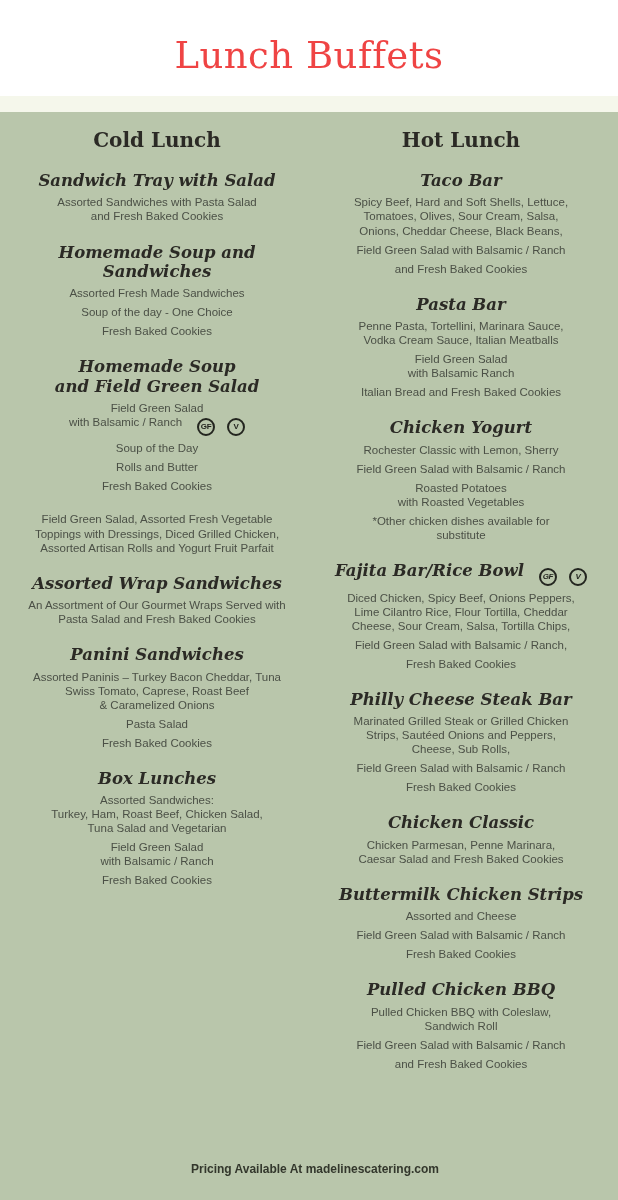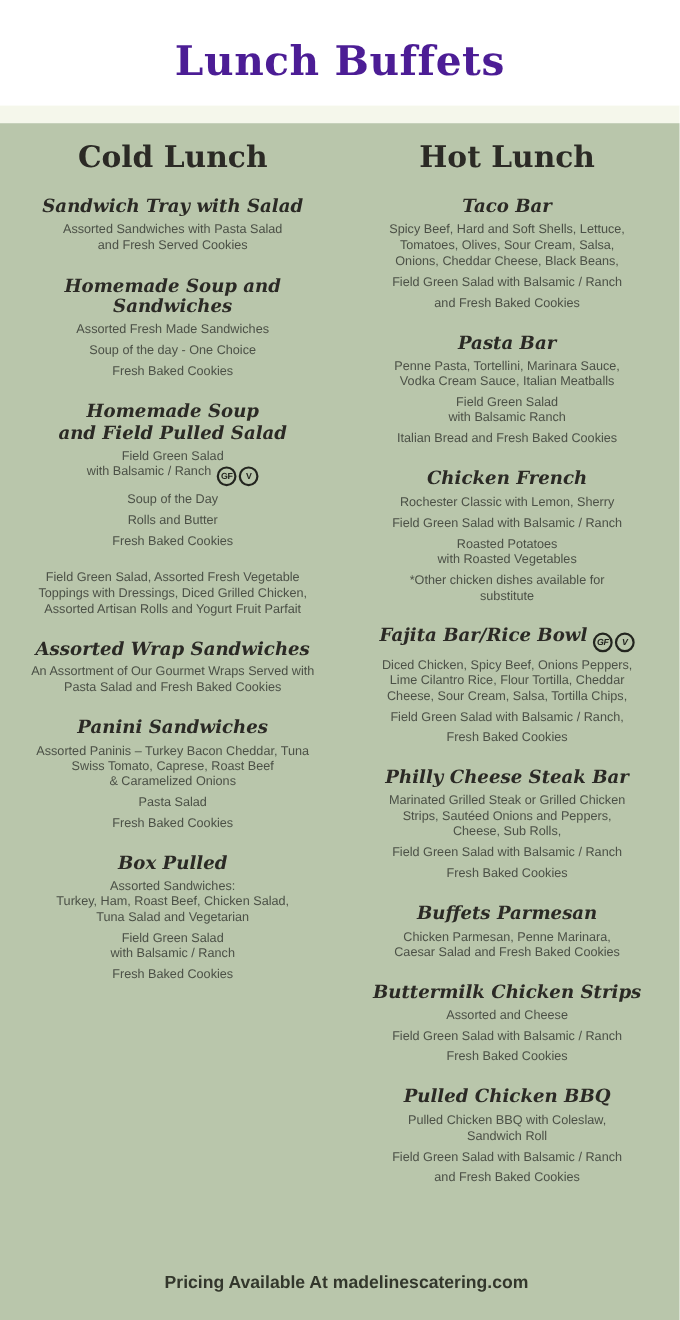--- a/index.html
+++ b/index.html
@@ -13,24 +13,24 @@
   }
   .header{
     height:96px;
     background:#ffffff;
     display:flex;align-items:center;justify-content:center;
   }
   .page-title{
     margin:0;
     padding-top:14px;
     font-family:"DejaVu Serif", serif;
-    font-weight:700;
+    font-weight:400;
     font-size:37px;
     letter-spacing:0.5px;
-    color:#4c1d95;
+    color:#ef4444;
   }
   .pre-strip{
     height:16px;
     background:#f5f7eb;
   }
   .panel{
     position:relative;
     height:1088px;
     background:#b9c6ab;
   }
@@ -41,21 +41,21 @@
   }
   .column{
     flex:1 1 0;
     text-align:center;
     min-width:0;
   }
   .column-heading{
     margin:0 0 2px 0;
     font-family:"DejaVu Serif", serif;
     font-weight:700;
-    font-size:27px;
+    font-size:20px;
     color:#2b2a25;
   }
   .menu-section{margin-top:19px;}
   .section-title{
     margin:0 0 4px 0;
     font-family:"DejaVu Serif", serif;
     font-weight:700;
     font-size:16.5px;
     line-height:1.18;
     color:#2b2a25;
@@ -75,60 +75,60 @@
     display:inline-flex;
     align-items:center;justify-content:center;
     width:14px;height:14px;
     border:2px solid #23251f;
     border-radius:50%;
     font-family:"Liberation Sans", sans-serif;
     font-size:8px;
     font-weight:700;
     line-height:1;
     color:#23251f;
-    margin-left:2px;
+    margin-left:12px;
     vertical-align:-3px;
     letter-spacing:-0.3px;
   }
   .footer{
     position:absolute;
     left:12px;right:0;
     bottom:24px;
     text-align:center;
-    font-size:16px;
+    font-size:12px;
     font-weight:700;
     color:#33372c;
   }
 </style>
 </head>
 <body>
 
 <div class="page">
   <div class="header">
     <h1 class="page-title">Lunch Buffets</h1>
   </div>
   <div class="pre-strip"></div>
   <div class="panel">
     <div class="columns">
         <section class="column">
           <h2 class="column-heading">Cold Lunch</h2>
           <div class="menu-section">
             <h3 class="section-title">Sandwich Tray with Salad</h3>
             <p class="para">Assorted Sandwiches with Pasta Salad
-and Fresh Served Cookies</p>
+and Fresh Baked Cookies</p>
           </div>
           <div class="menu-section">
             <h3 class="section-title">Homemade Soup and Sandwiches</h3>
             <p class="para">Assorted Fresh Made Sandwiches</p>
             <p class="para">Soup of the day - One Choice</p>
             <p class="para">Fresh Baked Cookies</p>
           </div>
           <div class="menu-section">
             <h3 class="section-title">Homemade Soup
-and Field Pulled Salad</h3>
+and Field Green Salad</h3>
             <p class="para">Field Green Salad
 with Balsamic / Ranch<span class="badges"><span class="badge">GF</span><span class="badge">V</span></span></p>
             <p class="para">Soup of the Day</p>
             <p class="para">Rolls and Butter</p>
             <p class="para">Fresh Baked Cookies</p>
           </div>
           <div class="menu-section">
             <p class="para">Field Green Salad, Assorted Fresh Vegetable
 Toppings with Dressings, Diced Grilled Chicken,
 Assorted Artisan Rolls and Yogurt Fruit Parfait</p>
@@ -140,21 +140,21 @@
           </div>
           <div class="menu-section">
             <h3 class="section-title">Panini Sandwiches</h3>
             <p class="para">Assorted Paninis –  Turkey Bacon Cheddar, Tuna
 Swiss Tomato, Caprese, Roast Beef
 &amp; Caramelized Onions</p>
             <p class="para">Pasta Salad</p>
             <p class="para">Fresh Baked Cookies</p>
           </div>
           <div class="menu-section">
-            <h3 class="section-title">Box Pulled</h3>
+            <h3 class="section-title">Box Lunches</h3>
             <p class="para">Assorted Sandwiches:
 Turkey, Ham, Roast Beef, Chicken Salad,
 Tuna Salad and Vegetarian</p>
             <p class="para">Field Green Salad
 with Balsamic / Ranch</p>
             <p class="para">Fresh Baked Cookies</p>
           </div>
         </section>
         <section class="column">
           <h2 class="column-heading">Hot Lunch</h2>
@@ -168,21 +168,21 @@
           </div>
           <div class="menu-section">
             <h3 class="section-title">Pasta Bar</h3>
             <p class="para">Penne Pasta, Tortellini, Marinara Sauce,
 Vodka Cream Sauce, Italian Meatballs</p>
             <p class="para">Field Green Salad
 with Balsamic Ranch</p>
             <p class="para">Italian Bread and Fresh Baked Cookies</p>
           </div>
           <div class="menu-section">
-            <h3 class="section-title">Chicken French</h3>
+            <h3 class="section-title">Chicken Yogurt</h3>
             <p class="para">Rochester Classic with Lemon, Sherry</p>
             <p class="para">Field Green Salad with Balsamic / Ranch</p>
             <p class="para">Roasted Potatoes
 with Roasted Vegetables</p>
             <p class="para">*Other chicken dishes available for
 substitute</p>
           </div>
           <div class="menu-section">
             <h3 class="section-title">Fajita Bar/Rice Bowl<span class="badges"><span class="badge">GF</span><span class="badge">V</span></span></h3>
             <p class="para">Diced Chicken, Spicy Beef, Onions Peppers,
@@ -193,21 +193,21 @@
           </div>
           <div class="menu-section">
             <h3 class="section-title">Philly Cheese Steak Bar</h3>
             <p class="para">Marinated Grilled Steak or Grilled Chicken
 Strips, Sautéed Onions and Peppers,
 Cheese, Sub Rolls,</p>
             <p class="para">Field Green Salad with Balsamic / Ranch</p>
             <p class="para">Fresh Baked Cookies</p>
           </div>
           <div class="menu-section">
-            <h3 class="section-title">Buffets Parmesan</h3>
+            <h3 class="section-title">Chicken Classic</h3>
             <p class="para">Chicken Parmesan, Penne Marinara,
 Caesar Salad and Fresh Baked Cookies</p>
           </div>
           <div class="menu-section">
             <h3 class="section-title">Buttermilk Chicken Strips</h3>
             <p class="para">Assorted and Cheese</p>
             <p class="para">Field Green Salad with Balsamic / Ranch</p>
             <p class="para">Fresh Baked Cookies</p>
           </div>
           <div class="menu-section">

